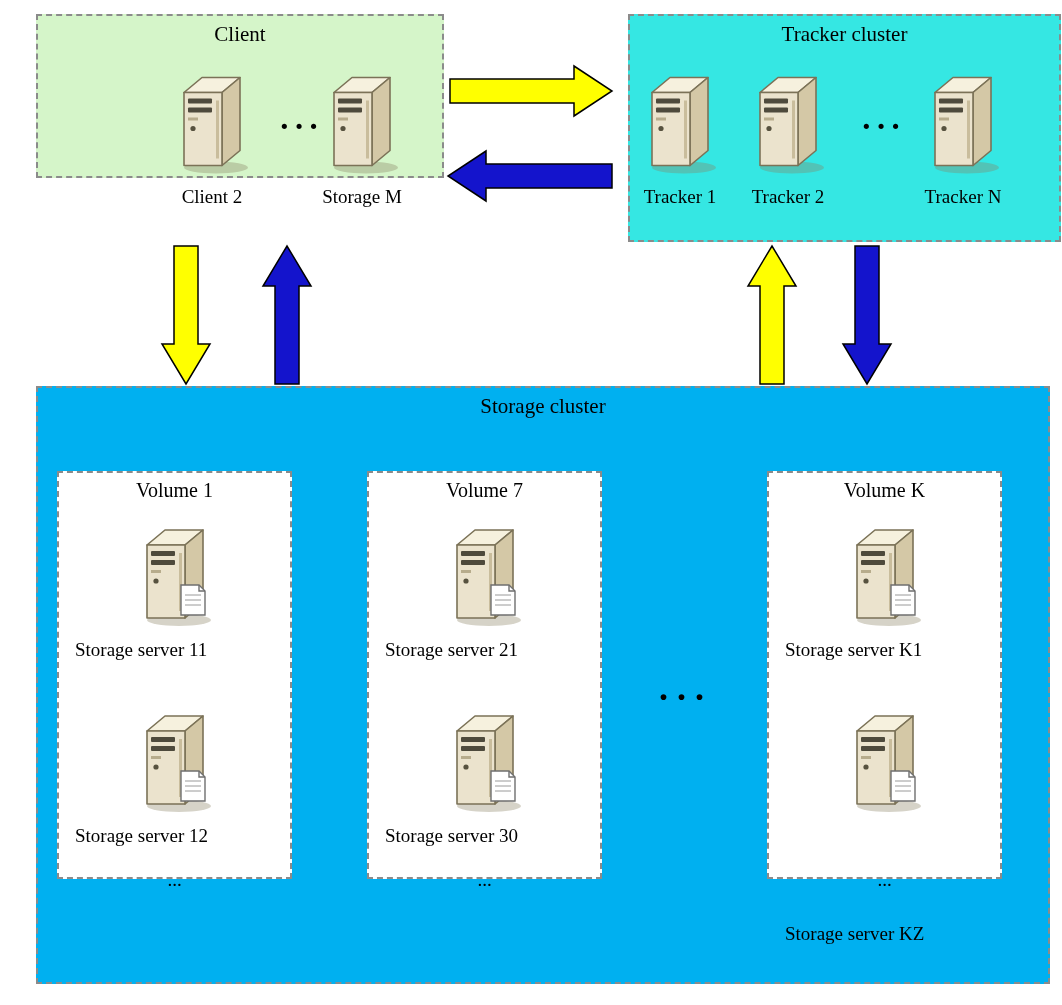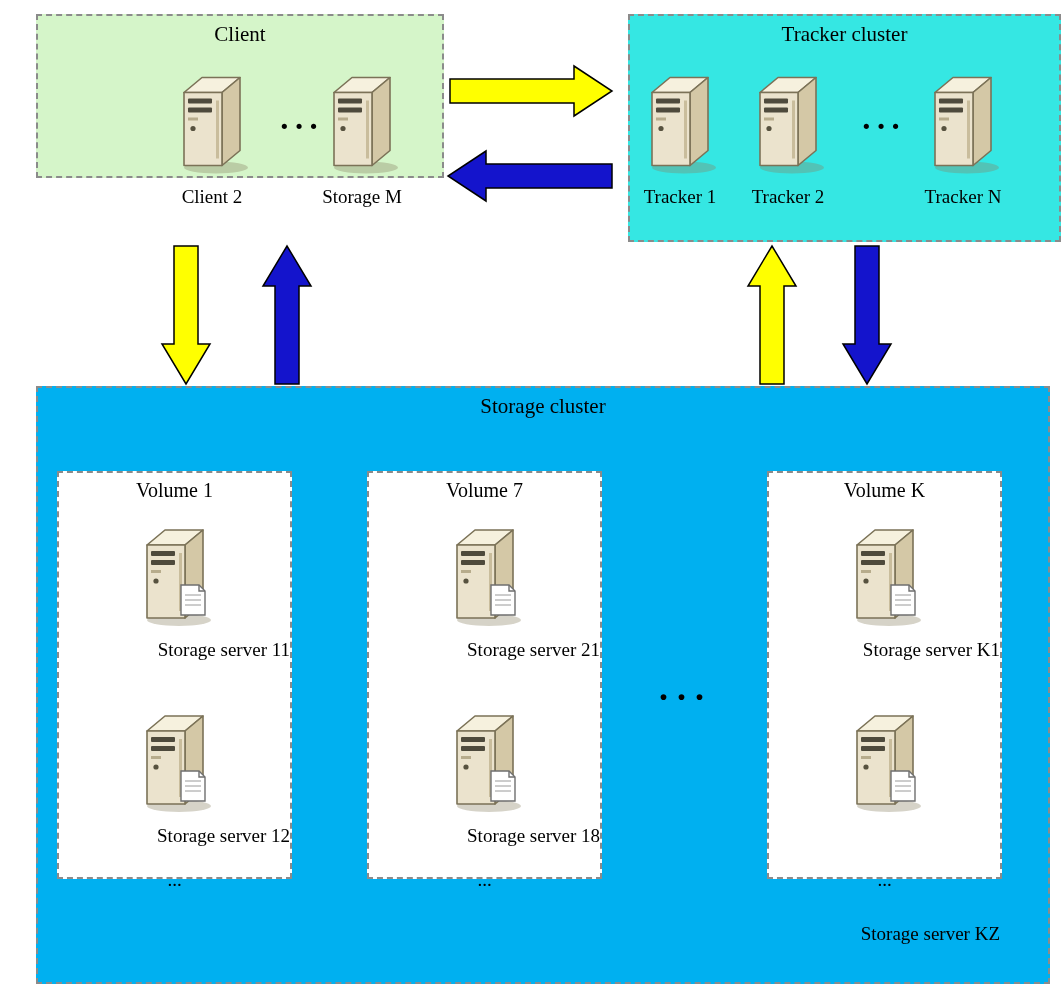--- a/index.html
+++ b/index.html
@@ -19,21 +19,21 @@
   .server-item { position:absolute; top:54px; width:104px; text-align:center; }
   .server-item .icon { width:80px; height:106px; display:block; margin:0 auto; }
   .item-label { font-size:19px; margin-top:10px; white-space:nowrap; }
 
   .h-ellipsis { position:absolute; top:92px; text-align:center; font-size:32px; font-weight:bold; letter-spacing:4px; }
 
   .volume { position:absolute; top:62px; width:235px; height:408px; background:#fff; border:2px dashed #8b8b8b;margin-top:21px; }
   .v-title { position:absolute; top:6px; left:0; right:0; text-align:center; font-size:20px; }
   .v-icon  { position:absolute; left:50%; transform:translateX(-50%); width:80px; height:105px; }
   .i1 { top:50px; } .i2 { top:236px; }
-  .v-label { position:absolute; left:16px; right:0; text-align:right; font-size:19px; white-space:nowrap; }
+  .v-label { position:absolute; left:16px; right:0; text-align:left; font-size:19px; white-space:nowrap; }
   .l1 { top:166px; } .l2 { top:352px; } .l3 { top:450px; }
   .v-more { position:absolute; top:396px; left:0; right:0; text-align:center; font-size:19px; }
 
   .gap-ellipsis { position:absolute; left:564px; top:288px; width:165px; text-align:center; font-size:36px; font-weight:bold; letter-spacing:6px; }
 
   .defs-svg { position:absolute; width:0; height:0; overflow:hidden; }
 </style>
 </head>
 <body>
 
@@ -130,21 +130,21 @@
 
     <div class="volume" style="left:329px">
       <div class="v-title">Volume 7</div>
       <svg class="v-icon i1" viewBox="0 0 80 105">
           <use href="#sym-server-file"></use>
         </svg>
       <div class="v-label l1">Storage server 21</div>
       <svg class="v-icon i2" viewBox="0 0 80 105">
           <use href="#sym-server-file"></use>
         </svg>
-      <div class="v-label l2">Storage server 18</div>
+      <div class="v-label l2">Storage server 30</div>
       <div class="v-more">...</div>
     </div>
 
     <div class="gap-ellipsis">···</div>
 
     <div class="volume" style="left:729px">
       <div class="v-title">Volume K</div>
       <svg class="v-icon i1" viewBox="0 0 80 105">
           <use href="#sym-server-file"></use>
         </svg>

